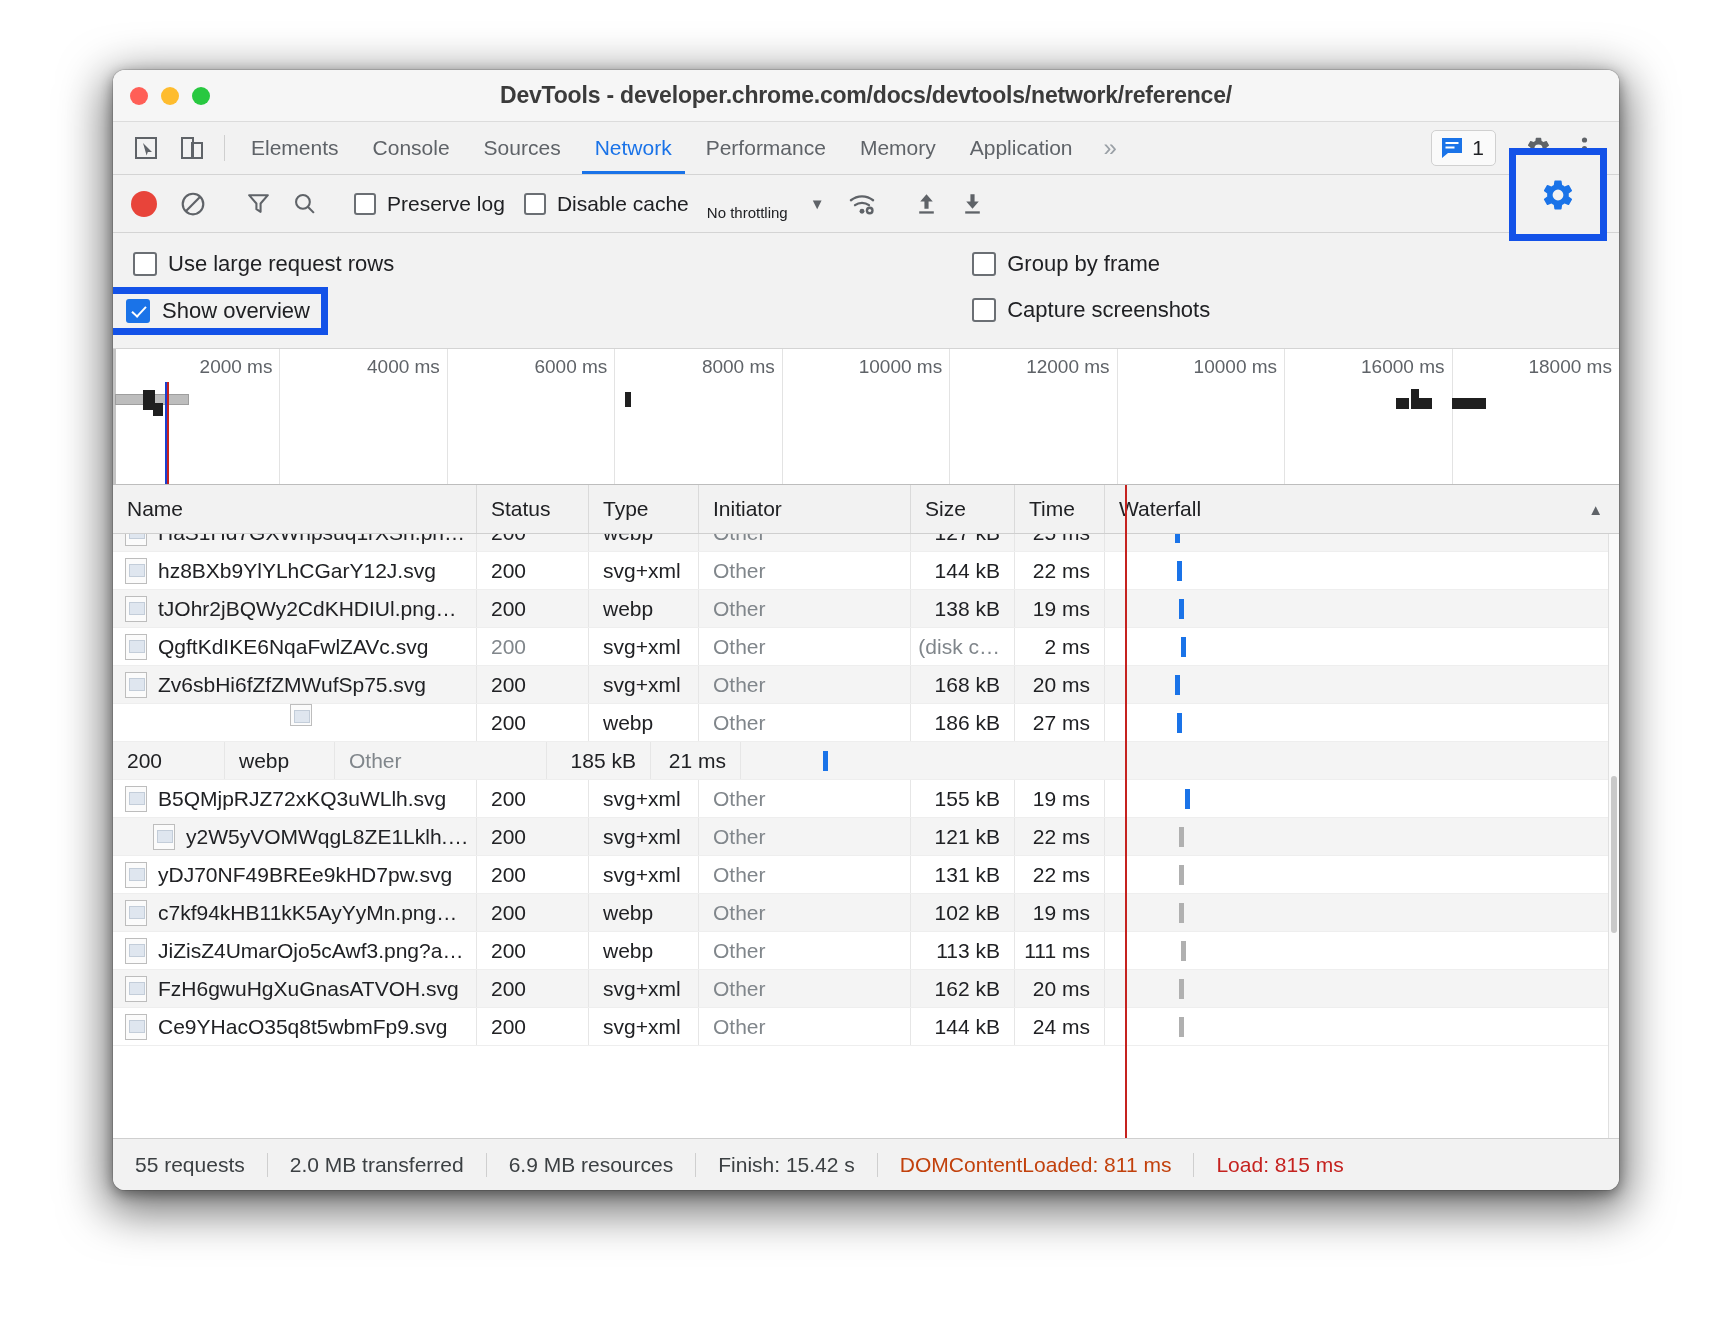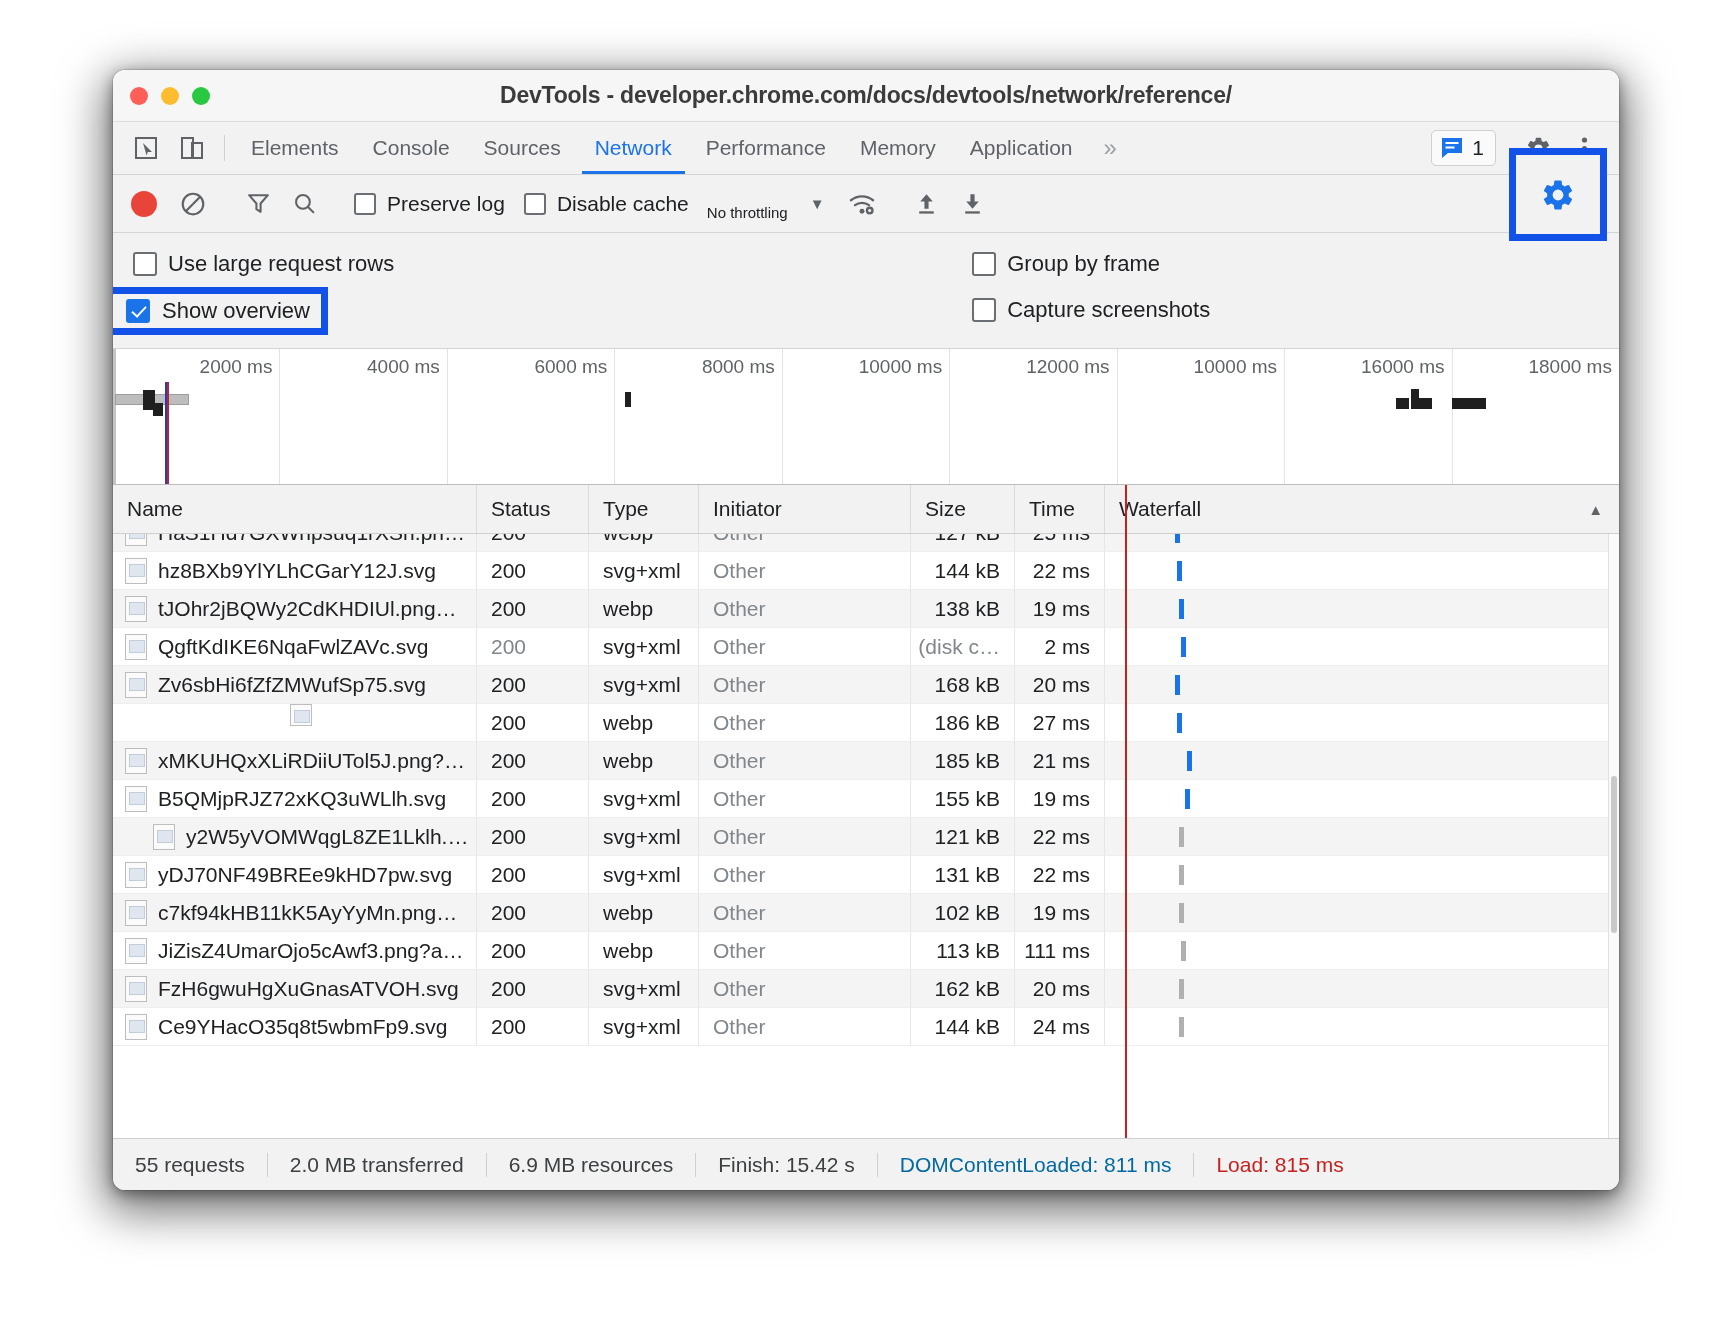--- a/index.html
+++ b/index.html
@@ -343,21 +343,21 @@
     border-top: 1px solid #cfcfcf;
     display: flex; align-items: center;
     padding-left: 22px;
     gap: 0;
     font-size: 21px;
     color: #3c4043;
   }
   .stat { padding: 0 22px; white-space: nowrap; }
   .stat:first-child { padding-left: 0; }
   .stat + .stat { border-left: 1px solid #cfcfcf; }
-  .stat.dcl { color: #0369a1; }
+  .stat.dcl { color: #c2410c; }
   .stat.load { color: #c5221f; }
 
   svg { display: block; }
 </style>
 </head>
 <body>
 
 <div id="stage">
   <div class="window">
 
@@ -666,24 +666,20 @@
             <div class="cell " style="width: 112px;">200</div>
             <div class="cell " style="width: 110px;">webp</div>
             <div class="cell muted" style="width: 212px;">Other</div>
             <div class="cell num" style="width: 104px;">186 kB</div>
             <div class="cell num" style="width: 90px;">27 ms</div>
             <div class="wf">
               <span class="wf-mark" style="left: 72px; background: rgb(26, 115, 232);"></span>
             </div>
           </div>
           <div class="trow odd">
-            <div class="cell name" style="width: 364px;">
-              <span class="fileicon"></span>
-              <span class="nametext">xMKUHQxXLiRDiiUTol5J.png?…</span>
-            </div>
             <div class="cell " style="width: 112px;">200</div>
             <div class="cell " style="width: 110px;">webp</div>
             <div class="cell muted" style="width: 212px;">Other</div>
             <div class="cell num" style="width: 104px;">185 kB</div>
             <div class="cell num" style="width: 90px;">21 ms</div>
             <div class="wf">
               <span class="wf-mark" style="left: 82px; background: rgb(26, 115, 232);"></span>
             </div>
           </div>
           <div class="trow even">

